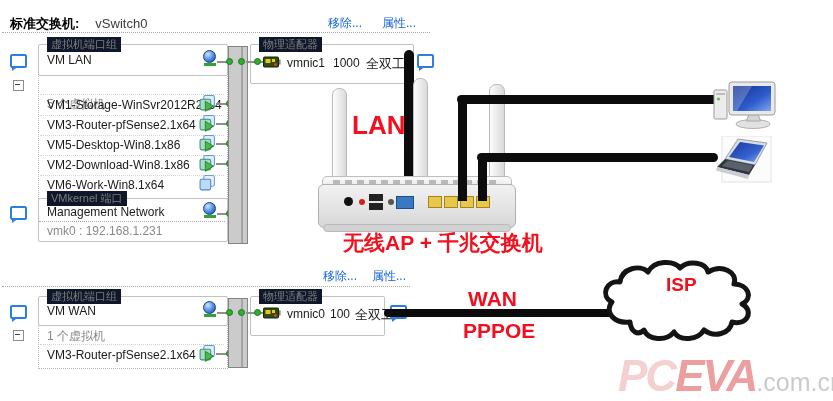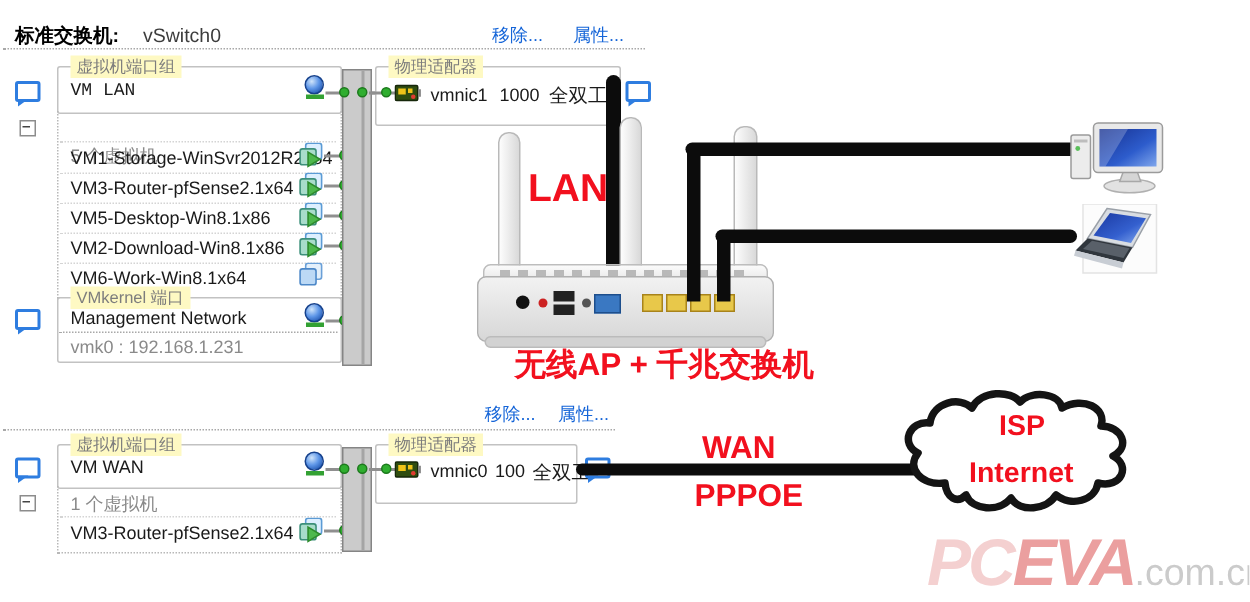--- a/index.html
+++ b/index.html
@@ -11,21 +11,21 @@
   .sw-title .sw-name{font-weight:normal;color:#3c3c3c;margin-left:16px;}
   .link{font-size:12px;color:#1565d8;cursor:pointer;}
   .dotted-hr{border-top:1px dotted #a8a8a8;height:0;}
   .rowtext{font-size:12px;color:#1a1a1a;white-space:nowrap;}
   .graytext{font-size:12px;color:#8a8a8a;white-space:nowrap;}
   .adtext{font-size:12px;color:#1a1a1a;white-space:nowrap;}
   .cn{font-size:13px;}
   .red{color:#f2101e;font-weight:bold;white-space:nowrap;}
   
   .groupbox{border:1px solid #c2c2c2;border-radius:2px;background:#fff;}
-  .gb-label{position:absolute;top:-8px;left:8px;background:#fef9c3;padding:0 4px;
+  .gb-label{position:absolute;top:-8px;left:8px;background:#0f172a;padding:0 4px;
             font-size:11px;color:#7d7d7d;white-space:nowrap;}
   .dottedbox{border:1px dotted #b8b8b8;border-top:none;}
   .listrow{position:absolute;left:1px;width:184px;height:20px;border-bottom:1px dotted #d4d4d4;}
   .listrow.last{border-bottom:none;}
   
   .switch-bar{background:#cbcbcb;border:1px solid #858585;}
   .switch-bar::after{content:"";position:absolute;top:0;bottom:0;right:4px;width:2px;background:#a5a5a5;}
   .conn{height:2px;background:#8f8f8f;}
   .dot{width:7px;height:7px;border-radius:50%;background:#2fae2f;border:1px solid #1c7a1c;box-sizing:border-box;}
   
@@ -64,21 +64,21 @@
     <span>标准交换机:</span><span class="sw-name">vSwitch0</span>
   </div>
   <div class="abs link" style="left:328px;top:15px;">移除...</div>
   <div class="abs link" style="left:382px;top:15px;">属性...</div>
   <div class="abs dotted-hr" style="left:2px;top:32px;width:428px;"></div>
 
   <div class="abs groupbox" style="left:38px;top:44px;width:188px;height:30px;">
     <div class="gb-label">虚拟机端口组</div>
   </div>
   <div class="abs bubble" style="left:10px;top:54px;"></div>
-  <div class="abs rowtext" style="left:47px;top:53px;font-family:Liberation Mono, monospace;">VM LAN</div>
+  <div class="abs rowtext" style="left:47px;top:53px;">VM LAN</div>
   <div class="abs globe" style="left:203px;top:50px;"></div>
   <div class="abs conn" style="left:217px;top:61px;width:46px;"></div>
 
   <div class="abs dottedbox" style="left:38px;top:74px;width:188px;height:124px;">
     <div class="listrow" style="top:0px;"></div>
     <div class="listrow" style="top:21px;"></div>
     <div class="listrow" style="top:41px;"></div>
     <div class="listrow" style="top:61px;"></div>
     <div class="listrow" style="top:81px;"></div>
     <div class="listrow last" style="top:101px;"></div>
@@ -272,19 +272,18 @@
   <div class="abs bubble" style="left:390px;top:305px;"></div>
 
   <div class="abs cable" style="left:384px;top:309px;width:234px;height:8px;border-radius:4px;"></div>
   <div class="abs red" style="left:468px;top:287px;font-size:21px;">WAN</div>
   <div class="abs red" style="left:463px;top:319px;font-size:21px;">PPPOE</div>
 
   <svg class="abs" style="left:596px;top:258px;" width="168" height="96" viewBox="0 0 168 96">
     <path d="M34 64 C18 66 8 54 16 44 C4 38 10 22 24 24 C26 10 44 6 52 14 C58 2 78 2 84 10 C92 2 110 4 112 14 C126 6 142 14 138 26 C152 26 158 40 146 46 C158 52 152 68 136 64 C134 76 118 80 108 72 C102 82 84 84 78 74 C70 84 52 82 48 72 C42 78 35 74 34 64 Z" fill="#ffffff" stroke="#141414" stroke-width="5" stroke-linejoin="round"></path>
   </svg>
   <div class="abs red" style="left:666px;top:274px;font-size:19px;">ISP</div>
-  <div class="abs red" style="left:646px;top:305px;font-size:19px;">Internet</div>
 
   <div class="abs wm" style="left:618px;top:356px;">
     <span class="p1">PC</span><span class="p2">EVA</span><span class="suf">.com.cn</span>
   </div>
 
 </div>
 
 </body></html>

